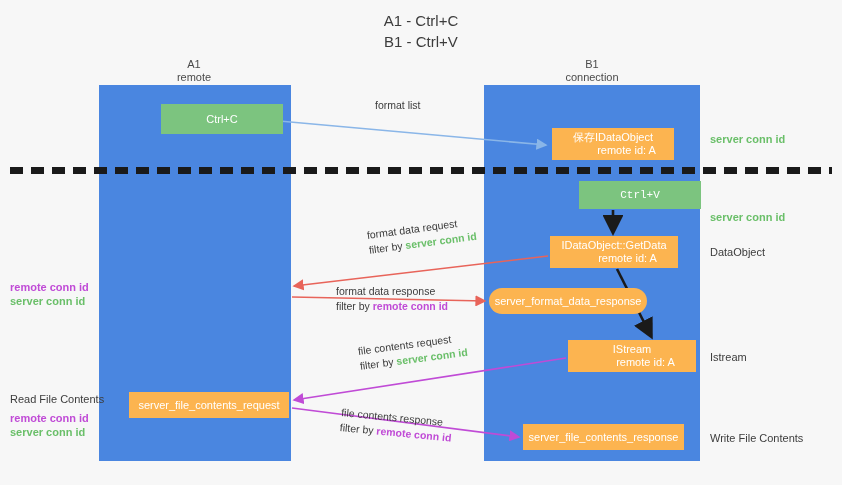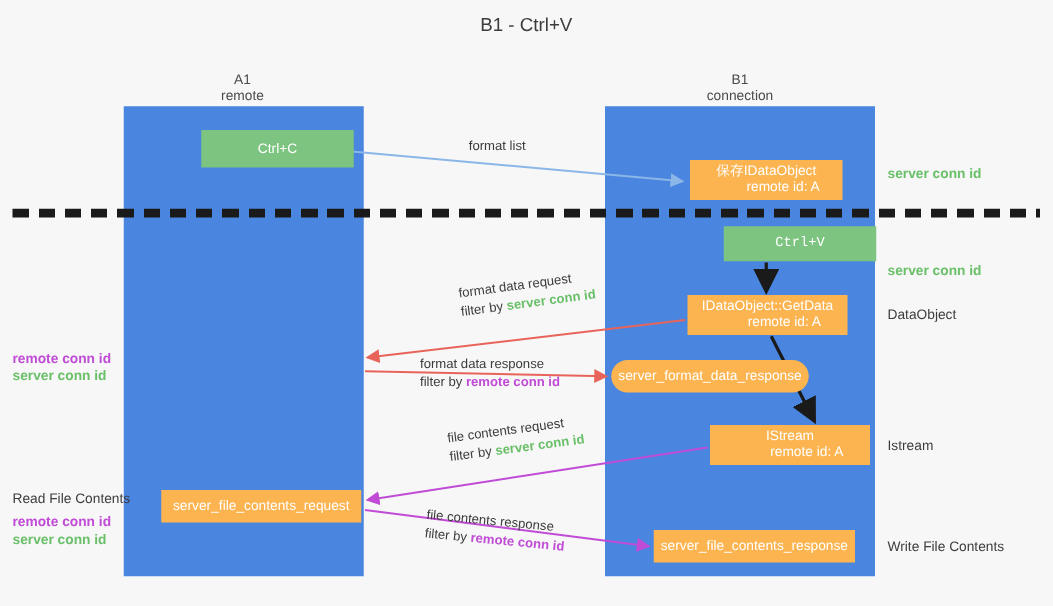--- a/index.html
+++ b/index.html
@@ -121,40 +121,41 @@
   
   .edge-label {
     position: absolute;
     font-size: 10.5px;
     line-height: 15px;
     color: #3c3c3c;
     white-space: nowrap;
   }
   .edge-label .ln { display: block; }
 
-  #e-formatlist { left: 375px; top: 110px; }
+  #e-formatlist { left: 375px; top: 98px; }
   #e-fdreq { left: 366px; top: 228px; transform: rotate(-7.5deg); transform-origin: left top; }
   #e-fdres { left: 336px; top: 284px; }
   #e-fcreq { left: 357px; top: 344px; transform: rotate(-7.5deg); transform-origin: left top; }
   #e-fcres { left: 342px; top: 405px; transform: rotate(5.5deg); transform-origin: left top; }
 
   
   #arrows {
     position: absolute;
     left: 0; top: 0;
     width: 842px; height: 485px;
     pointer-events: none;
   }
 </style>
 </head>
 <body>
 
 <div id="stage">
 
   <div class="title">
+    <div>A1 - Ctrl+C</div>
     <div>B1 - Ctrl+V</div>
   </div>
 
   <div class="col-head" id="head-a1">
     <span class="big">A1</span>
     <span class="sub">remote</span>
   </div>
   <div class="col-head" id="head-b1">
     <span class="big">B1</span>
     <span class="sub">connection</span>

